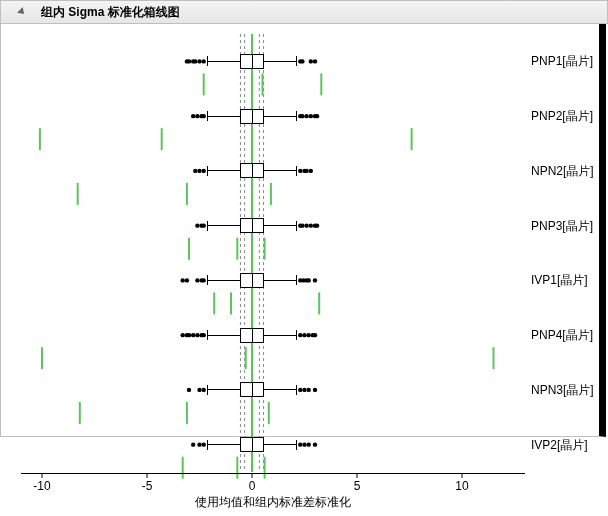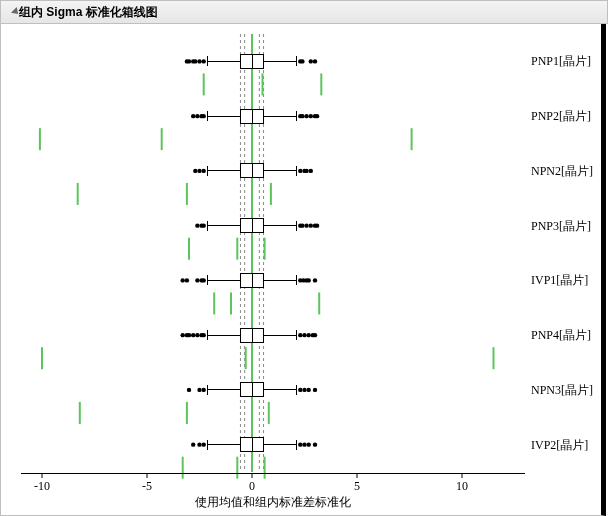--- a/index.html
+++ b/index.html
@@ -1,19 +1,19 @@
 <!DOCTYPE html>
 <html><head>
 <meta charset="utf-8">
 <style>
   html,body{margin:0;padding:0;font-family:"Microsoft YaHei",Arial,sans-serif;font-size:12px;background:#fff;color:#000;}
   .panel{width:608px;height:516px;box-sizing:border-box;}
-  .title-bar{height:22px;line-height:22px;background:linear-gradient(#f4f4f4,#e6e6e6);border:1px solid #bfbfbf;padding-left:12px;font-weight:bold;display:flex;align-items:center;gap:0;}
+  .title-bar{height:22px;line-height:22px;background:linear-gradient(#f4f4f4,#e6e6e6);border:1px solid #bfbfbf;padding-left:18px;font-weight:bold;display:flex;align-items:center;gap:16px;}
   .disclosure{display:inline-block;width:0;height:0;border-left:6px solid #666;border-top:4px solid transparent;border-bottom:4px solid transparent;transform:rotate(45deg);}
-  .plot-wrap{position:relative;width:606px;height:492px;border-left:1px solid #bfbfbf;border-right:5px solid #000000;border-bottom:1px solid #bfbfbf;box-sizing:border-box;font-family:Liberation Serif, serif;}
+  .plot-wrap{position:relative;width:606px;height:413px;border-left:1px solid #bfbfbf;border-right:7px solid #000000;border-bottom:1px solid #bfbfbf;box-sizing:border-box;}
   svg{display:block;}
   .box rect{fill:#fff;stroke:#000;stroke-width:1;shape-rendering:crispEdges;}
   .whisker,.median,.capline{stroke:#000;stroke-width:1;shape-rendering:crispEdges;}
   .outlier{fill:#000;}
   .spark{stroke:#5cc45c;stroke-width:2;}
   .ref-solid{stroke:#5cc45c;stroke-width:2;}
   .ref-dash{stroke:#888;stroke-width:1;stroke-dasharray:3,3;}
   .rowlabel{font-size:12px;fill:#000;}
   .xlabel{font-size:12px;fill:#000;}
 </style>

